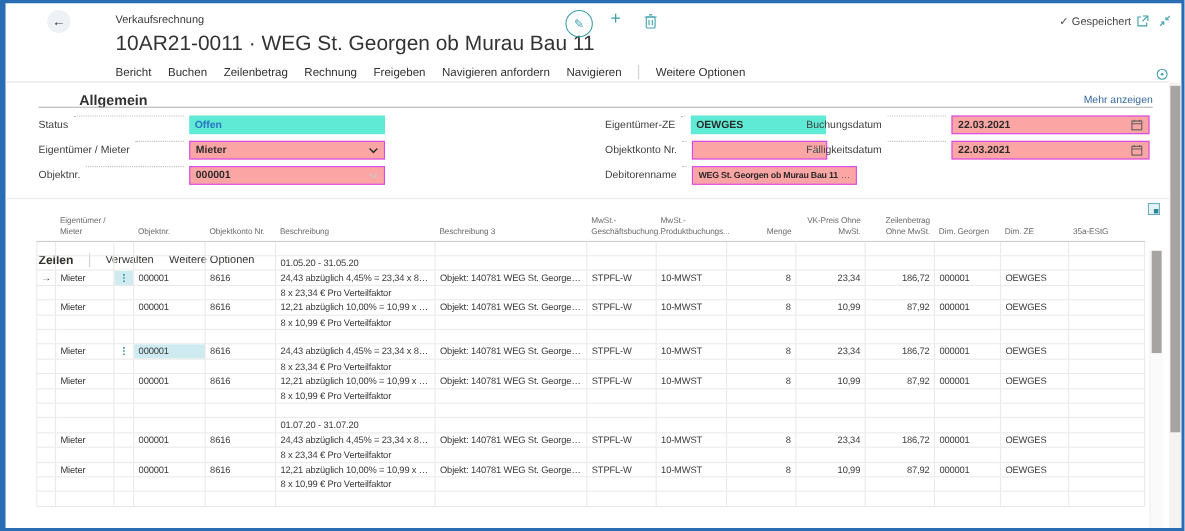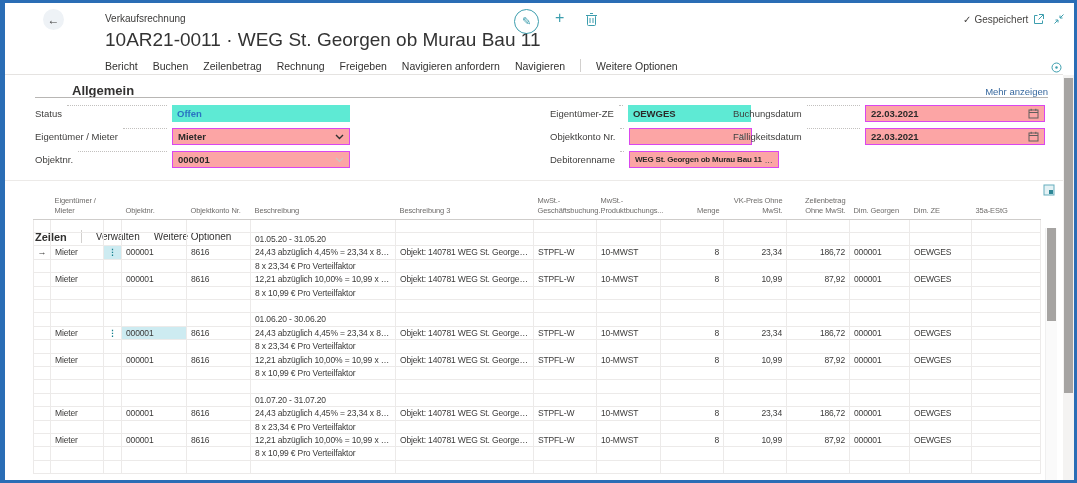--- a/index.html
+++ b/index.html
@@ -406,37 +406,20 @@
             <td></td>
             <td></td>
             <td></td>
             <td></td>
             <td></td>
             <td></td>
             <td></td>
           </tr>
           <tr>
             <td></td>
-            <td></td>
-            <td></td>
-            <td></td>
-            <td></td>
-            <td>01.06.20 - 30.06.20</td>
-            <td></td>
-            <td></td>
-            <td></td>
-            <td></td>
-            <td></td>
-            <td></td>
-            <td></td>
-            <td></td>
-            <td></td>
-          </tr>
-          <tr>
-            <td></td>
             <td>Mieter</td>
             <td class="dots">⋮</td>
             <td class="hl">000001</td>
             <td>8616</td>
             <td>24,43 abzüglich 4,45% = 23,34 x 8 Verwaltu...</td>
             <td>Objekt: 140781 WEG St. Georgen ob ...</td>
             <td>STPFL-W</td>
             <td>10-MWST</td>
             <td>8</td>
             <td>23,34</td>

